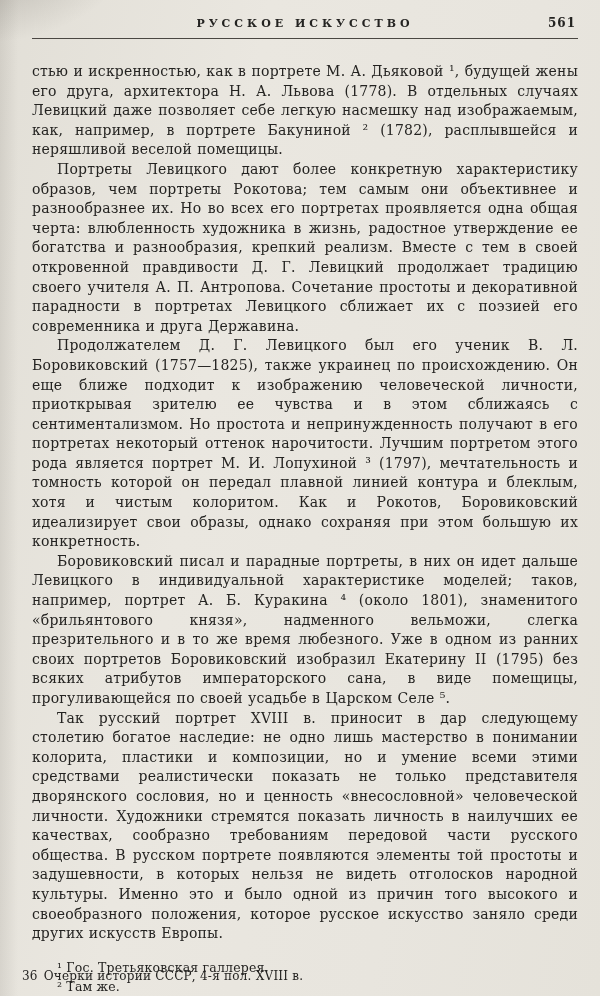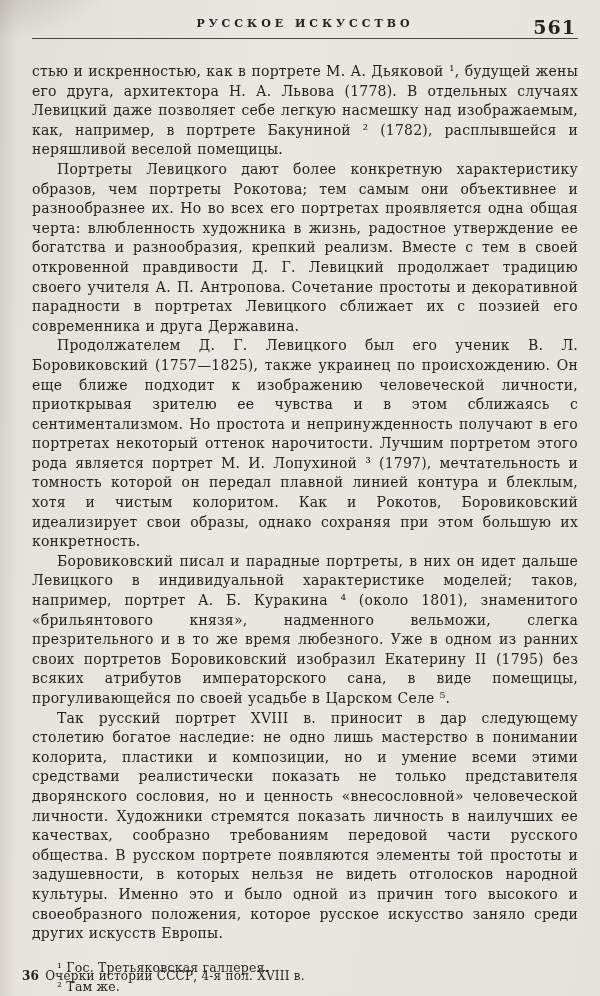--- a/index.html
+++ b/index.html
@@ -40,21 +40,21 @@
     top: 1px;
     font-size: 11px;
     font-weight: bold;
     letter-spacing: 4px;
     white-space: nowrap;
   }
   .page-number {
     position: absolute;
     right: 2px;
     top: 0;
-    font-size: 19px;
+    font-size: 12px;
     font-weight: bold;
     letter-spacing: 1px;
     text-align: right;
   }
   .head-rule {
     border: none;
     border-top: 1.2px solid #4a4742;
     margin: 4px 0 0 0;
   }
   .body-text {
@@ -84,21 +84,21 @@
   }
   .page-footer {
     position: absolute;
     left: 22px;
     bottom: 13px;
     font-size: 12px;
     letter-spacing: 0.02em;
     white-space: nowrap;
   }
   .signature-number {
-    font-weight: bold;
+    font-weight: normal;
     margin-right: 6px;
   }
 </style>
 </head>
 <body>
 
 <div class="page">
 
   <div class="running-head">
     <span class="running-title">РУССКОЕ ИСКУССТВО</span>

